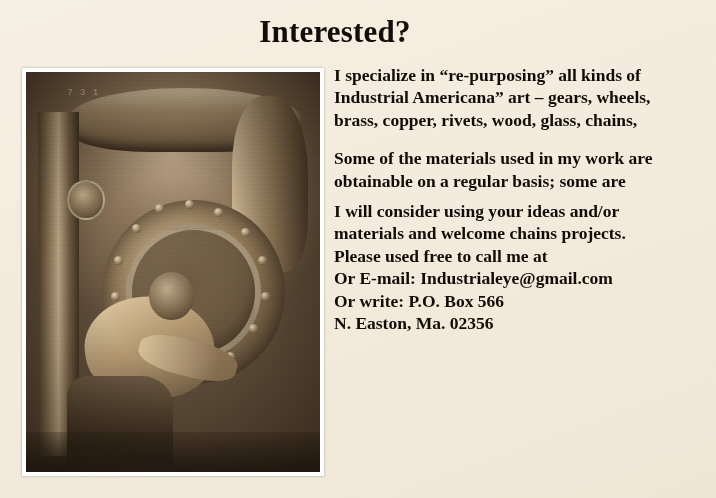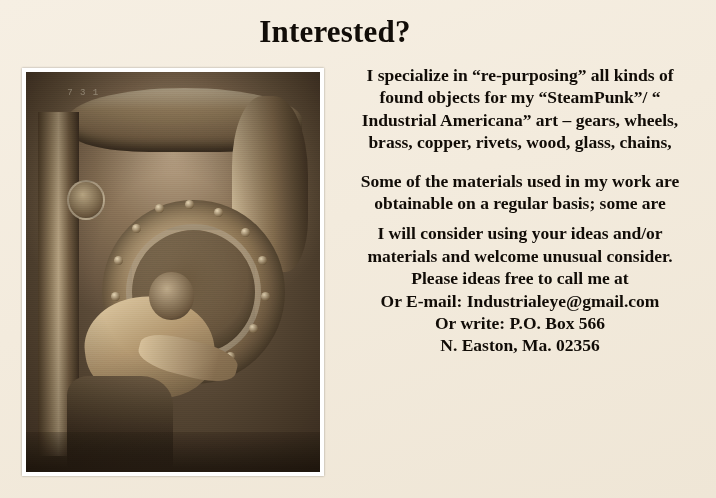--- a/index.html
+++ b/index.html
@@ -173,21 +173,21 @@
       repeating-linear-gradient(0deg, rgba(255,255,255,.025) 0 1px, rgba(0,0,0,.025) 1px 2px);
     mix-blend-mode: overlay;
   }
 
   
   #text-col {
     position: absolute;
     left: 334px;
     top: 64px;
     width: 372px;
-    text-align: center;
+    text-align: left;
     color: #110c07;
   }
   .para {
     font-size: 17.5px;
     font-weight: bold;
     line-height: 1.28;
     margin: 0 0 14px 0;
   }
   .para.p1 { margin-bottom: 16px; }
   .para.p2 { margin-bottom: 8px; }
@@ -233,33 +233,32 @@
       <div class="mark">7 3 1</div>
       <div class="vignette"></div>
       <div class="grain"></div>
     </div>
   </div>
 
   <div id="text-col">
 
     <p class="para p1">
       <span class="line">I specialize in “re-purposing” all kinds of</span>
-      <span class="line">found objects for my “SteamPunk”/ “</span>
       <span class="line">Industrial Americana” art – gears, wheels,</span>
       <span class="line">brass, copper, rivets, wood, glass, chains,</span>
     </p>
 
     <p class="para p2">
       <span class="line">Some of the materials used in my work are</span>
       <span class="line">obtainable on a regular basis; some are</span>
     </p>
 
     <p class="para p3">
       <span class="line">I will consider using your ideas and/or</span>
-      <span class="line">materials and welcome unusual consider.</span>
-      <span class="line">Please ideas free to call me at</span>
+      <span class="line">materials and welcome chains projects.</span>
+      <span class="line">Please used free to call me at</span>
       <span class="line">Or E-mail: Industrialeye@gmail.com</span>
       <span class="line">Or write:    P.O. Box 566</span>
       <span class="line">N. Easton, Ma. 02356</span>
     </p>
 
   </div>
 </div>
 
 </body></html>

